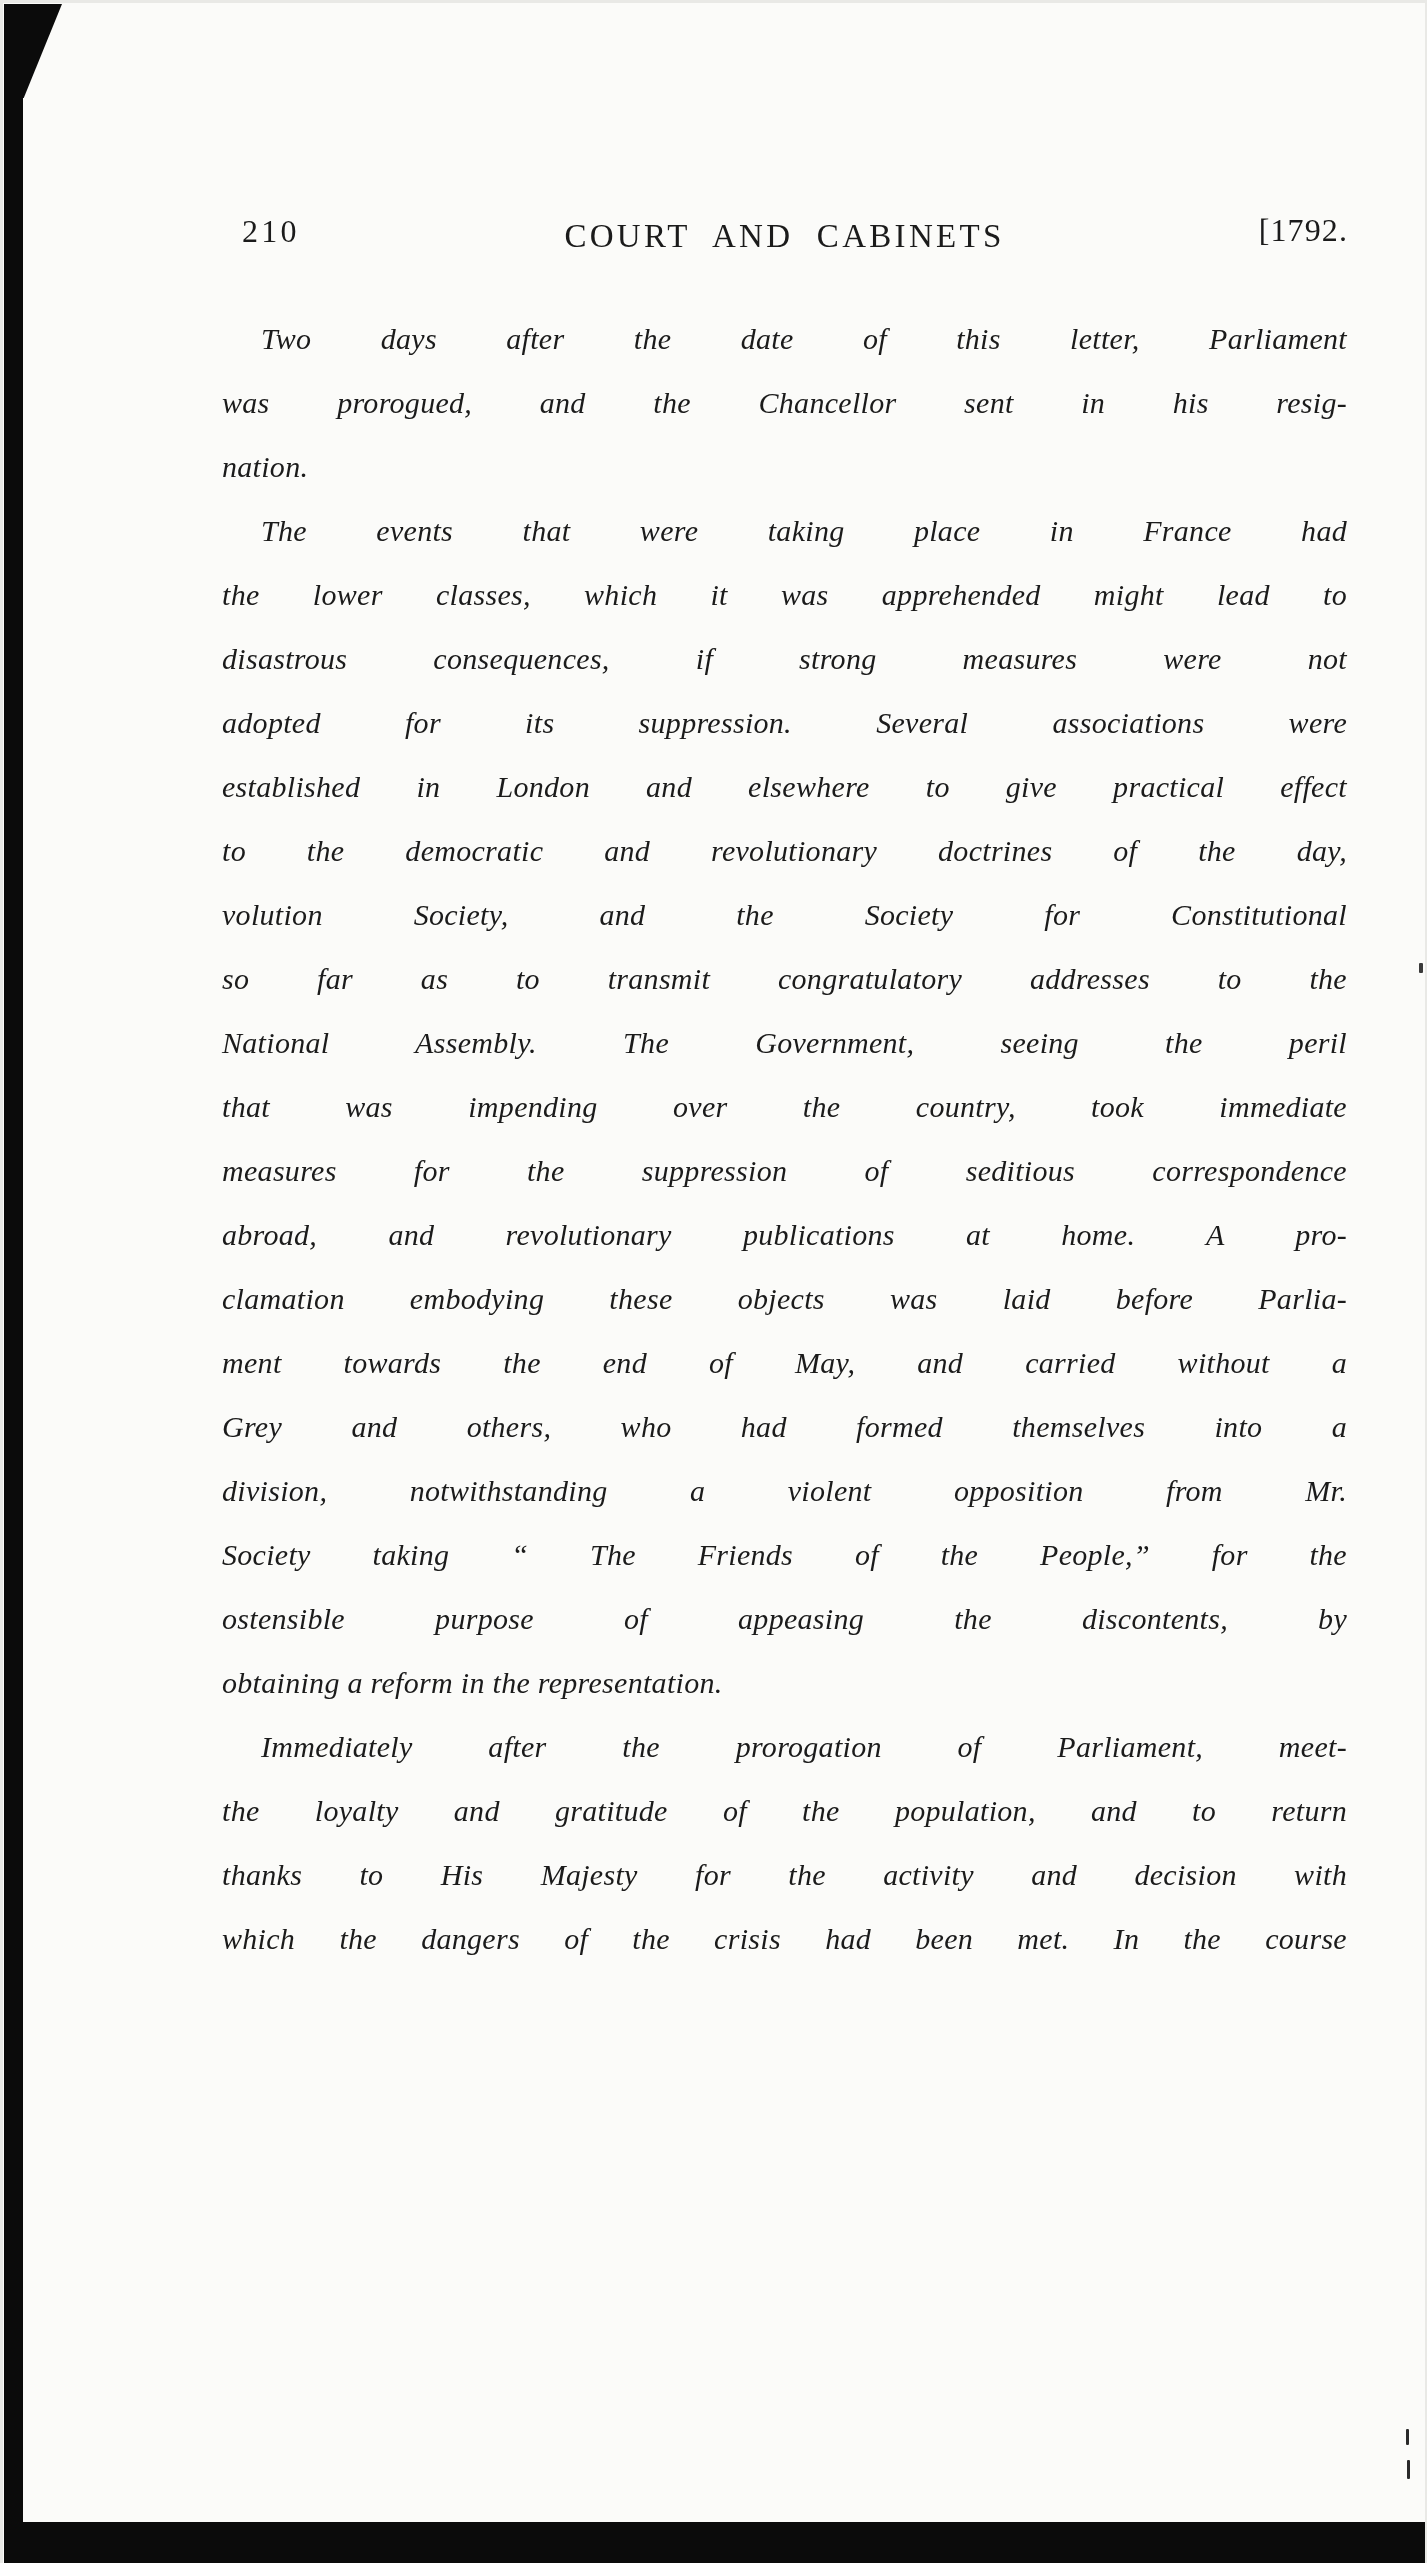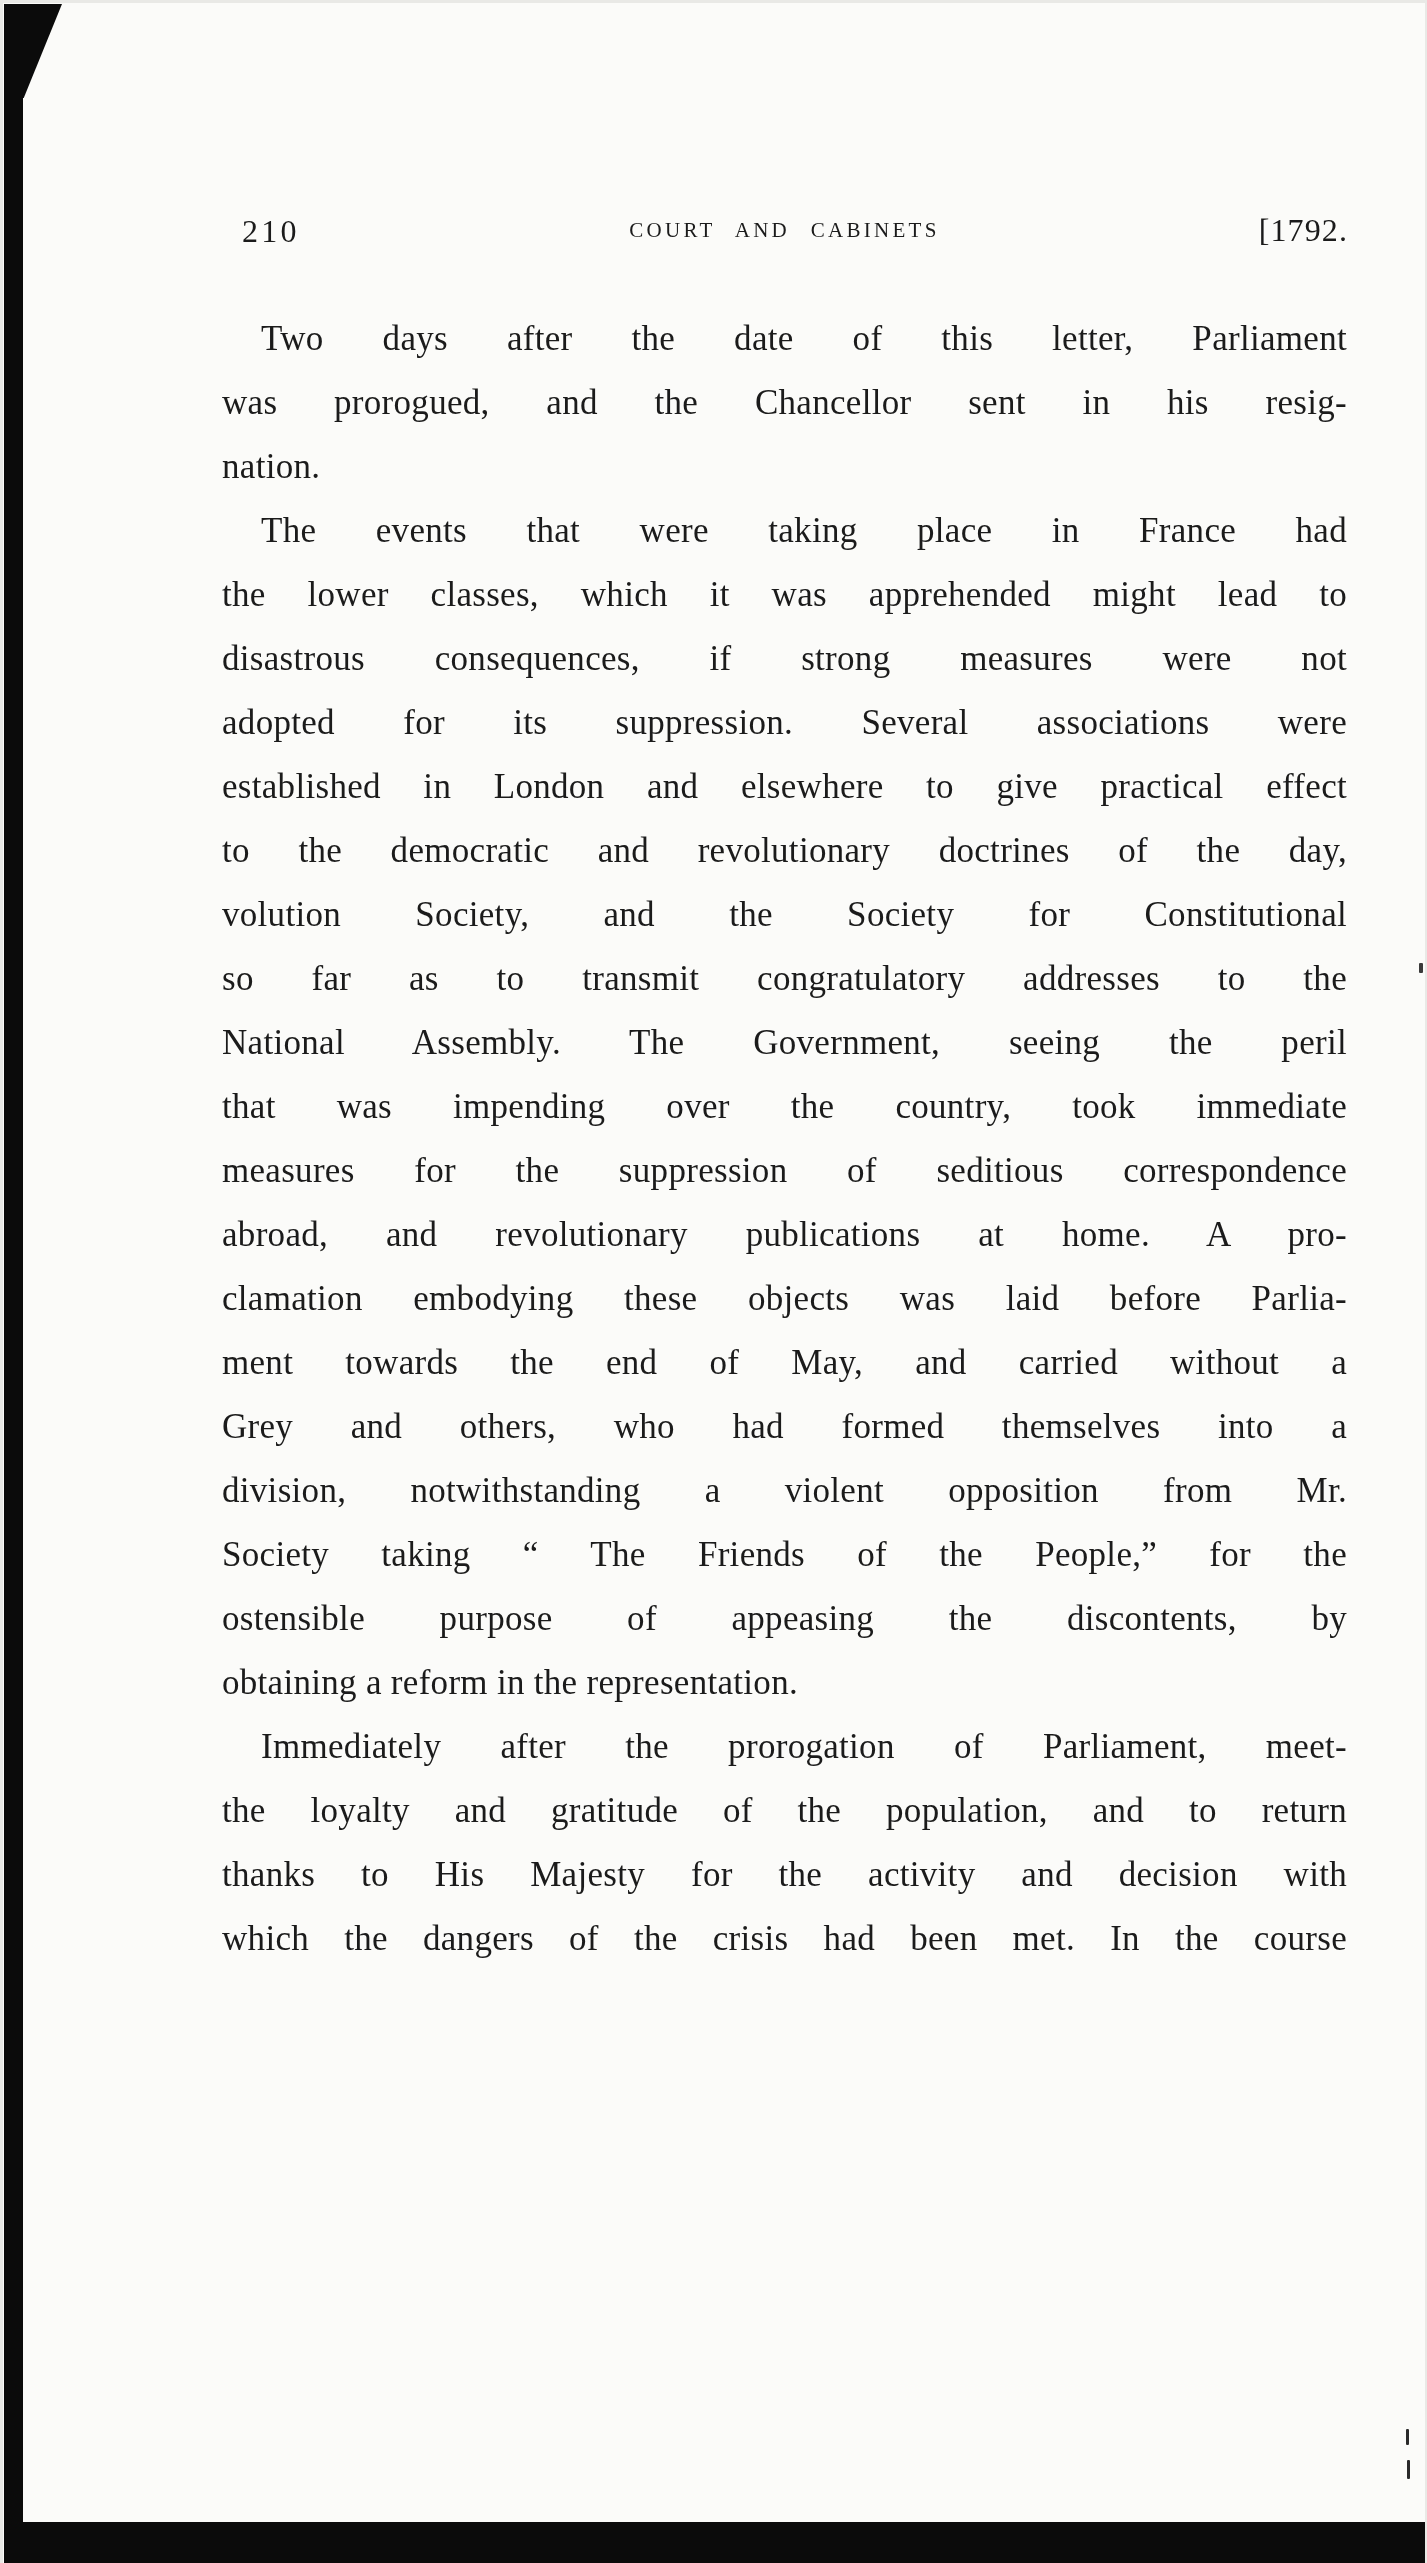--- a/index.html
+++ b/index.html
@@ -45,41 +45,42 @@
     left: 216px; top: 206px;
     width: 1129px; height: 44px;
   }
   .page-number {
     position: absolute; left: 21px; top: 2.2px;
     font-size: 32px; letter-spacing: 3.3px;
   }
   .running-title {
     position: absolute; left: 0; right: 0; top: 6.6px;
     text-align: center;
-    font-size: 21px;
+    font-size: 33px;
     letter-spacing: 3.3px;
     word-spacing: 12px;
     font-weight: 500;
   }
   .year-marker {
     position: absolute; right: 0; top: 1.1px;
     font-size: 32px; letter-spacing: 1.1px;
   }
 
   
   .text-block {
     position: absolute;
     left: 216px; top: 302px;
     width: 1129px;
   }
   .line {
-    font-size: 35px;
+    font-size: 30px;
     line-height: 63px;
     letter-spacing: 0.3px;
     white-space: normal;
+    font-style: italic;
   }
   .line.justify {
     text-align: justify;
     text-align-last: justify;
   }
   .line.indent {
     text-indent: 39px;
   }
 </style>
 </head>

